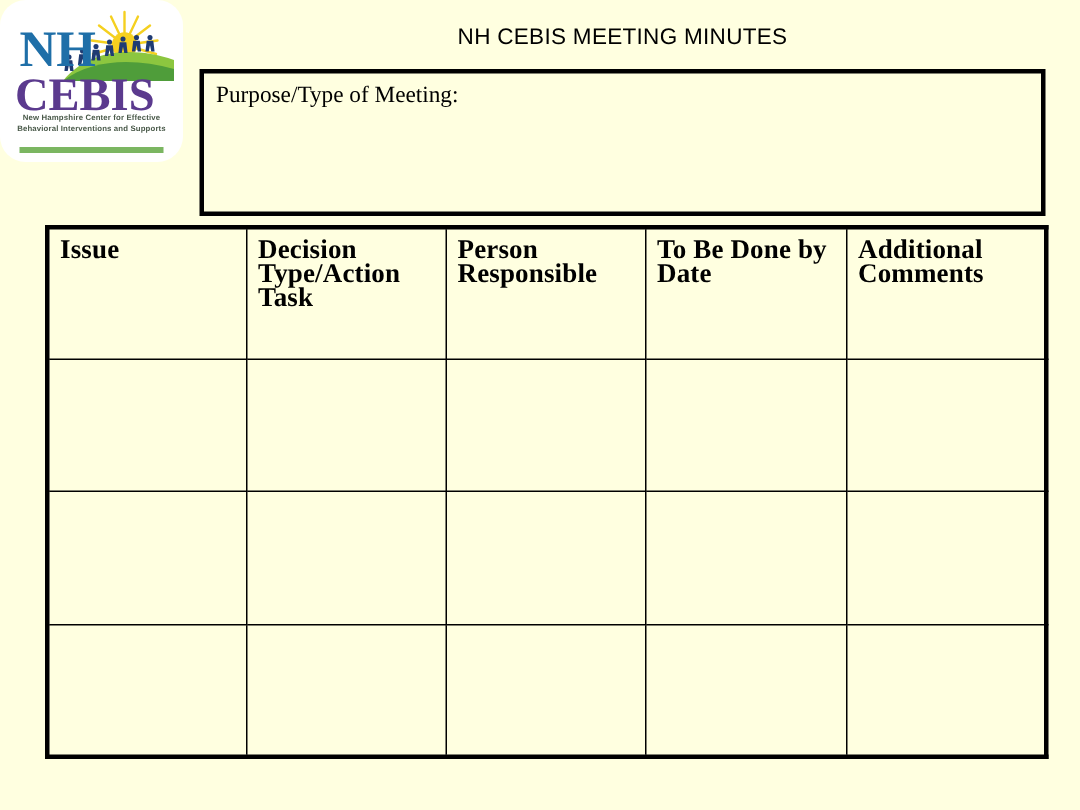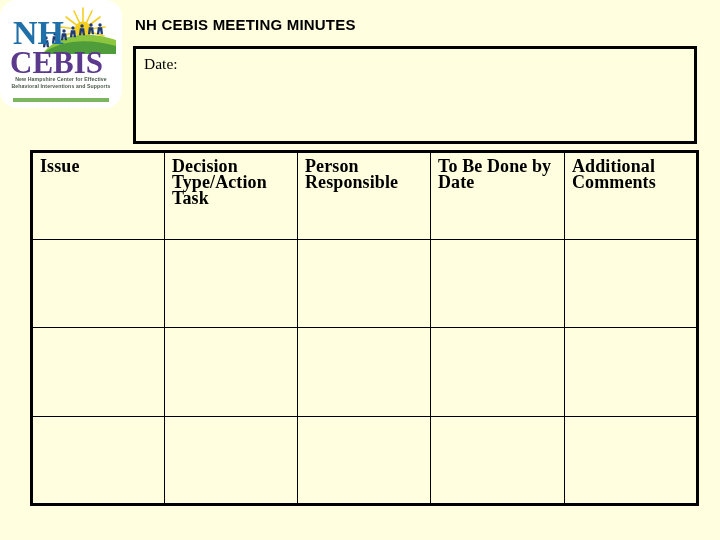--- a/index.html
+++ b/index.html
@@ -54,23 +54,24 @@
     height: 4px;
     background: #7BB661;
   }
 
   
   #page-title {
     position: absolute;
     left: 135px;
     top: 16px;
     width: 560px;
+    text-align: center;
     font-family: "Liberation Sans", sans-serif;
     font-size: 15px;
-    font-weight: bold;
+    font-weight: normal;
     color: #000000;
     letter-spacing: 0.2px;
   }
 
   
   #meeting-info-box {
     position: absolute;
     left: 133px;
     top: 46px;
     width: 564px;
@@ -191,21 +192,21 @@
     <span>New Hampshire Center for Effective</span><br>
     <span>Behavioral Interventions and Supports</span>
   </div>
   <div id="logo-rule"></div>
 </div>
 
 <div id="page-title">NH CEBIS MEETING MINUTES</div>
 
 <div id="meeting-info-box">
   <div class="info-row">
-    <span>Date:</span>
+    <span>Purpose/Type of Meeting:</span>
   </div>
 </div>
 
 <table id="minutes-table">
   <thead>
     <tr>
       <th class="col-issue">Issue</th>
       <th class="col-decision">Decision Type/Action Task</th>
       <th class="col-person">Person Responsible</th>
       <th class="col-date">To Be Done by Date</th>

